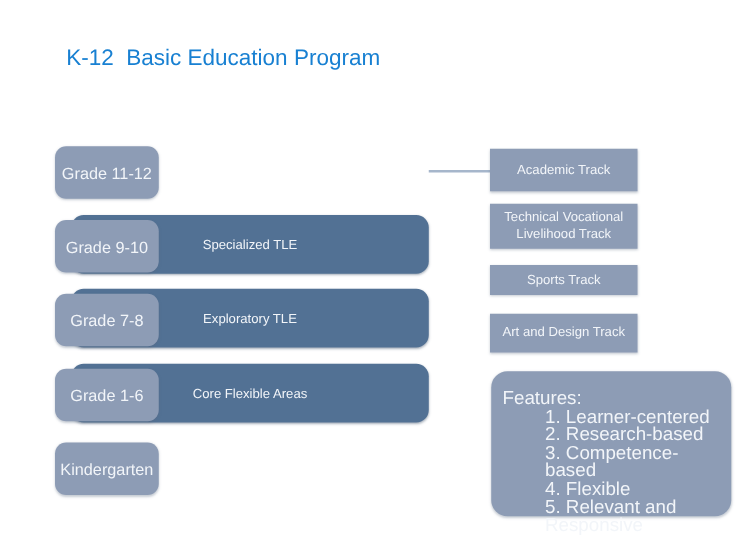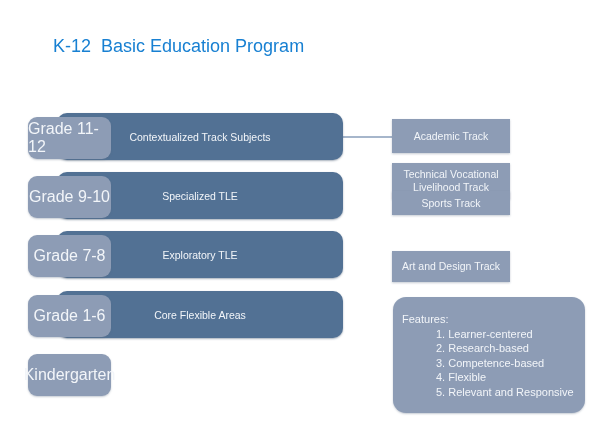--- a/index.html
+++ b/index.html
@@ -34,31 +34,31 @@
     box-shadow: 0 1px 2px rgba(60, 80, 105, 0.45);
     display: flex;
     align-items: center;
     justify-content: center;
     color: var(--text-light, #F2F5F9);
     font-size: 10.5px;
     z-index: 1;
   }
   .badge {
     position: absolute;
-    left: 28px;
+    left: 44px;
     width: 83px;
     height: 42px;
     background: var(--box-light, #8D9CB5);
     border-radius: 9px;
     box-shadow: 0 1px 2px rgba(90, 105, 130, 0.35);
     display: flex;
     align-items: center;
     justify-content: center;
     color: var(--text-light, #F2F5F9);
-    font-size: 16px;
+    font-size: 13px;
     z-index: 2;
   }
   .connector {
     position: absolute;
     left: 343px;
     top: 136px;
     width: 49px;
     height: 2px;
     background: var(--connector, #A6B6CB);
     z-index: 0;
@@ -74,49 +74,46 @@
     justify-content: center;
     text-align: center;
     color: var(--text-light, #F2F5F9);
     font-size: 10.5px;
     line-height: 13px;
     padding: 0 6px;
     box-sizing: border-box;
   }
   .track-0 { top: 119px; height: 34px; justify-content: center; }
   .track-1 { top: 163px; height: 36px; }
-  .track-2 { top: 191px; height: 24px; }
+  .track-2 { top: 212px; height: 24px; }
   .track-3 { top: 251px; height: 31px; }
   .features {
     position: absolute;
     left: 393px;
     top: 297px;
     width: 192px;
     height: 116px;
     background: var(--box-light, #8D9CB5);
     border-radius: 13px;
     box-shadow: 0 1px 2px rgba(90, 105, 130, 0.35);
     box-sizing: border-box;
     padding: 15px 8px 0 9px;
     color: var(--text-light, #F2F5F9);
-    font-size: 11px;
+    font-size: 15px;
     line-height: 14.5px;
   }
   .features-items { margin-left: 34px; }
 </style>
 </head>
 <body>
 
 <div class="canvas">
 
   <div class="title">K-12  Basic Education Program</div>
 
-  <div class="bar" style="top:113px">
-    <span>Contextualized Track Subjects</span>
-  </div>
   <div class="badge" style="top:117px">
     <span>Grade 11-12</span>
   </div>
 
   <div class="bar" style="top:172px">
     <span>Specialized TLE</span>
   </div>
   <div class="badge" style="top:176px">
     <span>Grade 9-10</span>
   </div>

